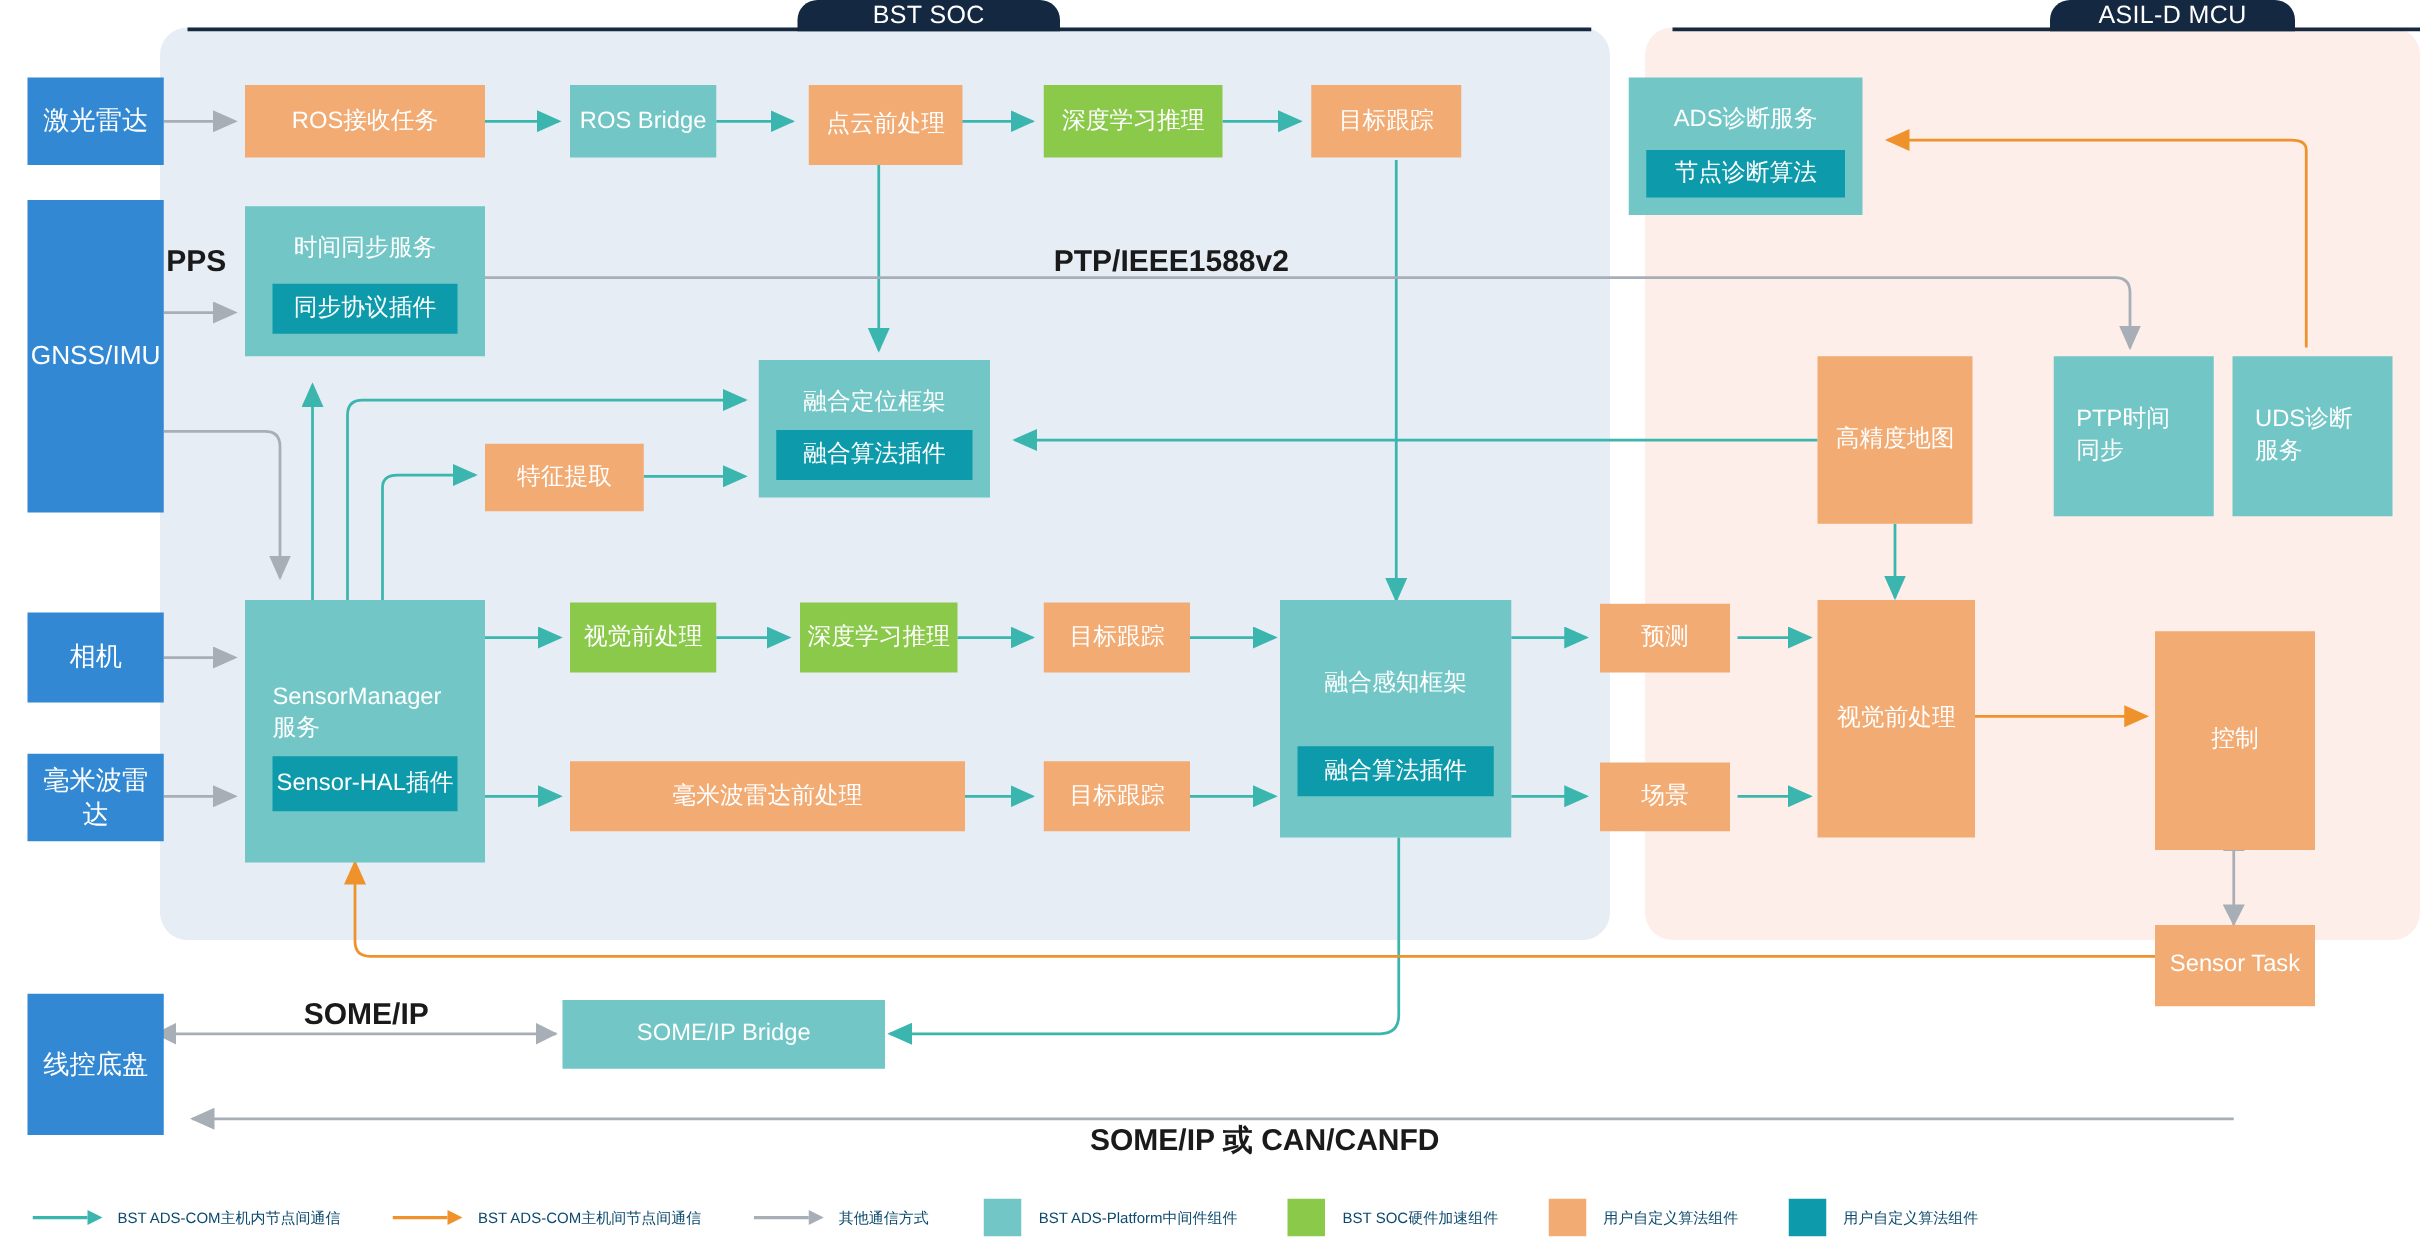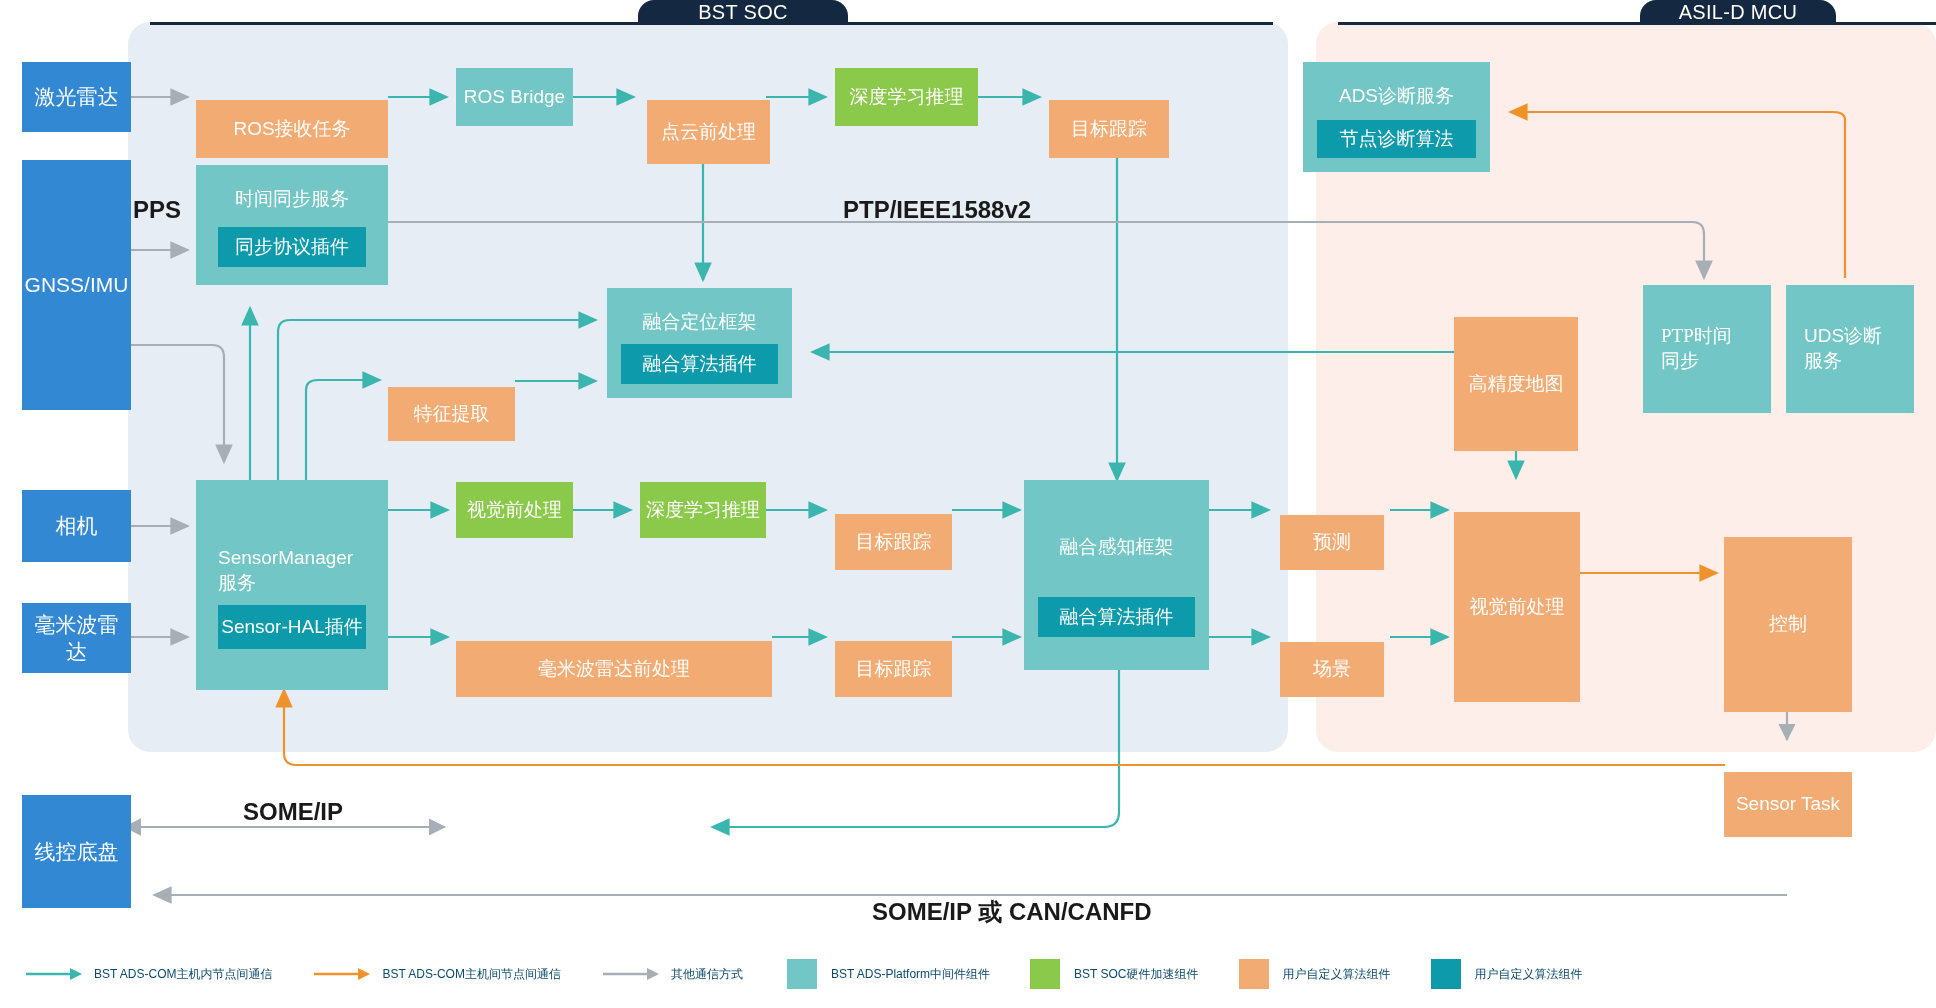--- a/index.html
+++ b/index.html
@@ -19,21 +19,21 @@
        font-size:20px;border-top-left-radius:16px;border-top-right-radius:16px;
        letter-spacing:.3px;}
 
   
   .node{position:absolute;display:flex;align-items:center;justify-content:center;
         text-align:center;color:#ffffff;font-size:19px;line-height:1.3;
         padding:4px 6px;box-sizing:border-box;}
   .node.stack{flex-direction:column;justify-content:flex-start;padding-top:22px;}
   .sensor{background:#3288d2;font-size:21px;}
   .teal{background:#72c6c6;}
-  .orange{background:#f2ab73;margin-top:32px;}
+  .orange{background:#f2ab73;}
   .green{background:#8bc94b;}
   .algo{background:#0d9aab;font-size:19px;display:flex;align-items:center;
         justify-content:center;color:#fff;}
 
   .node-title{display:block;}
 
   
   .elabel{position:absolute;color:#1a1a1a;font-size:24px;font-weight:bold;
           white-space:nowrap;}
 
@@ -244,22 +244,25 @@
     <span>预测</span>
   </div>
   <div class="node orange abs" style="left:1280px;top:610px;width:104px;height:55px;">
     <span>场景</span>
   </div>
 
   <div class="node orange abs" style="left:1454px;top:480px;width:126px;height:190px;">
     <span>视觉前处理</span>
   </div>
 
-
-  <div class="node teal abs" style="left:1643px;top:285px;width:128px;height:128px;align-items:center;justify-content:flex-start;padding-left:18px;text-align:left;white-space:pre-line;font-family:Liberation Serif, serif;">
+  <div class="node teal abs" style="left:450px;top:800px;width:258px;height:55px;">
+    <span>SOME/IP Bridge</span>
+  </div>
+
+  <div class="node teal abs" style="left:1643px;top:285px;width:128px;height:128px;align-items:center;justify-content:flex-start;padding-left:18px;text-align:left;white-space:pre-line;">
     <span style="white-space:pre-line;">PTP时间
 同步</span>
   </div>
   <div class="node teal abs" style="left:1786px;top:285px;width:128px;height:128px;align-items:center;justify-content:flex-start;padding-left:18px;text-align:left;white-space:pre-line;">
     <span style="white-space:pre-line;">UDS诊断
 服务</span>
   </div>
   <div class="node orange abs" style="left:1724px;top:505px;width:128px;height:175px;">
     <span>控制</span>
   </div>

